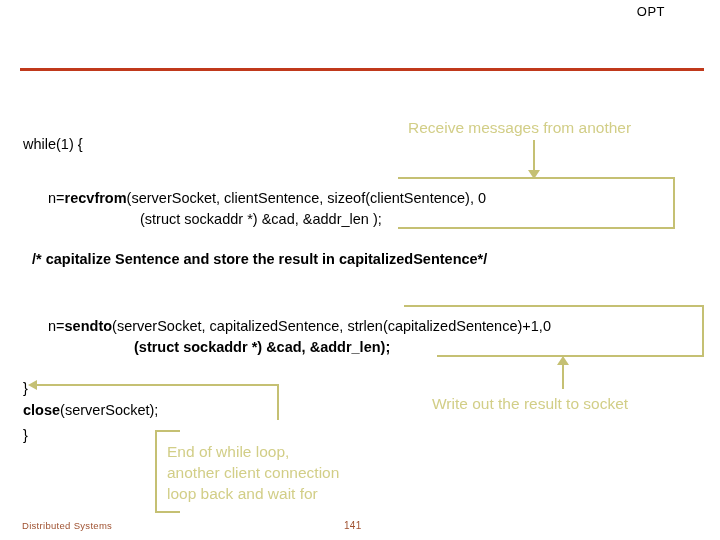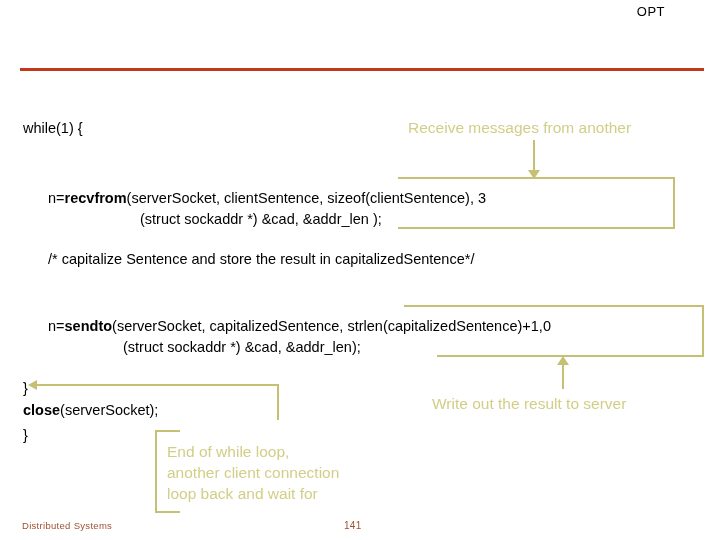--- a/index.html
+++ b/index.html
@@ -55,26 +55,26 @@
   .code {
     position: absolute;
     color: #000000;
     font-size: 14.5px;
     font-family: "Liberation Sans", sans-serif;
     white-space: nowrap;
     line-height: 21px;
   }
   .code b { font-weight: bold; }
 
-  .c-while   { left: 23px;  top: 118px; }
+  .c-while   { left: 23px;  top: 134px; }
   .c-recv    { left: 48px;  top: 188px; }
   .c-recv2   { left: 140px; top: 209px; }
-  .c-comment { left: 48px;  top: 249px; }
+  .c-comment { left: 32px;  top: 249px; font-weight: bold; }
   .c-send    { left: 48px;  top: 316px; }
-  .c-send2   { left: 123px; top: 337px; }
+  .c-send2   { left: 134px; top: 337px; font-weight: bold; }
   .c-brace1  { left: 23px;  top: 378px; }
   .c-close   { left: 23px;  top: 400px; }
   .c-brace2  { left: 23px;  top: 425px; }
 
   
   .callout {
     position: absolute;
     color: #D2CE87;
     font-size: 15.5px;
     font-family: "Liberation Sans", sans-serif;
@@ -158,21 +158,21 @@
 </head>
 <body>
 
 <div class="slide">
 
   <div class="opt-tag">OPT</div>
   <div class="title-rule"></div>
 
   <div class="code c-while">while(1) {</div>
 
-  <div class="code c-recv"><span>n=</span><b>recvfrom</b><span>(serverSocket, clientSentence, sizeof(clientSentence), 3</span></div>
+  <div class="code c-recv"><span>n=</span><b>recvfrom</b><span>(serverSocket, clientSentence, sizeof(clientSentence), 0</span></div>
   <div class="code c-recv2">(struct sockaddr *) &amp;cad, &amp;addr_len );</div>
 
   <div class="code c-comment">/* capitalize Sentence and store the result in capitalizedSentence*/</div>
 
   <div class="code c-send"><span>n=</span><b>sendto</b><span>(serverSocket, capitalizedSentence, strlen(capitalizedSentence)+1,0</span></div>
   <div class="code c-send2">(struct sockaddr *) &amp;cad, &amp;addr_len);</div>
 
   <div class="code c-brace1">}</div>
   <div class="code c-close"><b>close</b><span>(serverSocket);</span></div>
   <div class="code c-brace2">}</div>
@@ -182,21 +182,21 @@
   <div class="arr-recv-head"></div>
   <div class="ln box-recv-top"></div>
   <div class="ln box-recv-right"></div>
   <div class="ln box-recv-bottom"></div>
 
   <div class="ln box-send-top"></div>
   <div class="ln box-send-right"></div>
   <div class="ln box-send-bottom"></div>
   <div class="ln arr-send-stem"></div>
   <div class="arr-send-head"></div>
-  <div class="callout co-send">Write out the result to server</div>
+  <div class="callout co-send">Write out the result to socket</div>
 
   <div class="ln arr-loop-vert"></div>
   <div class="ln arr-loop-horiz"></div>
   <div class="arr-loop-head"></div>
 
   <div class="ln brk-top"></div>
   <div class="ln brk-left"></div>
   <div class="ln brk-bottom"></div>
 
   <div class="callout co-loop">

